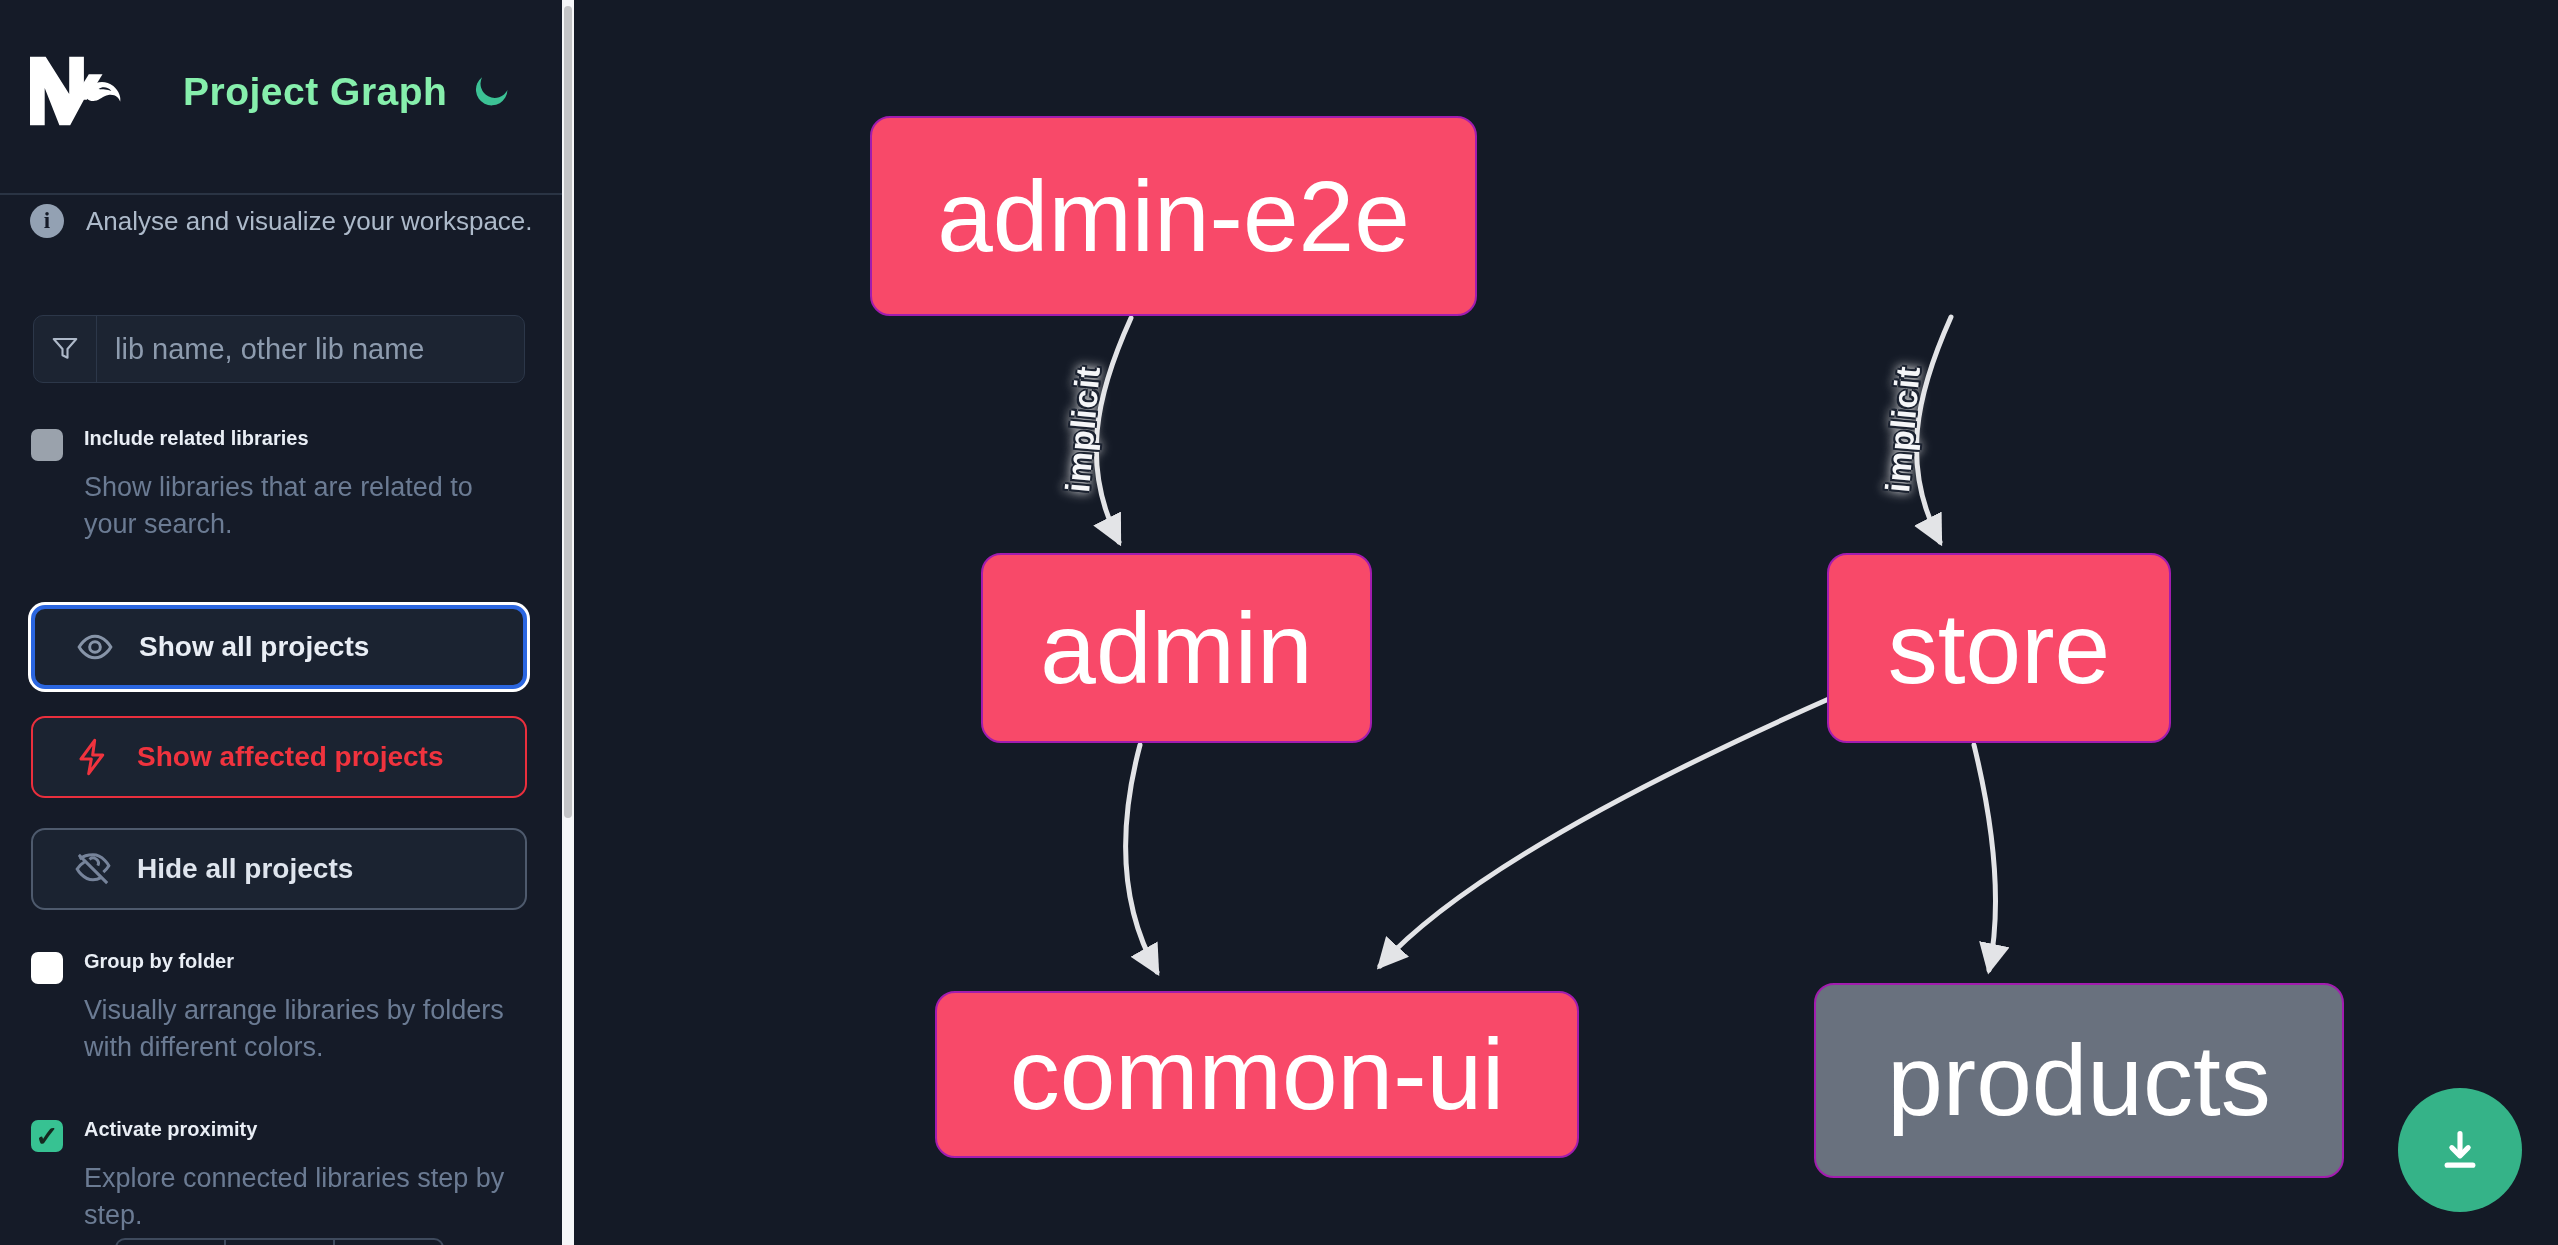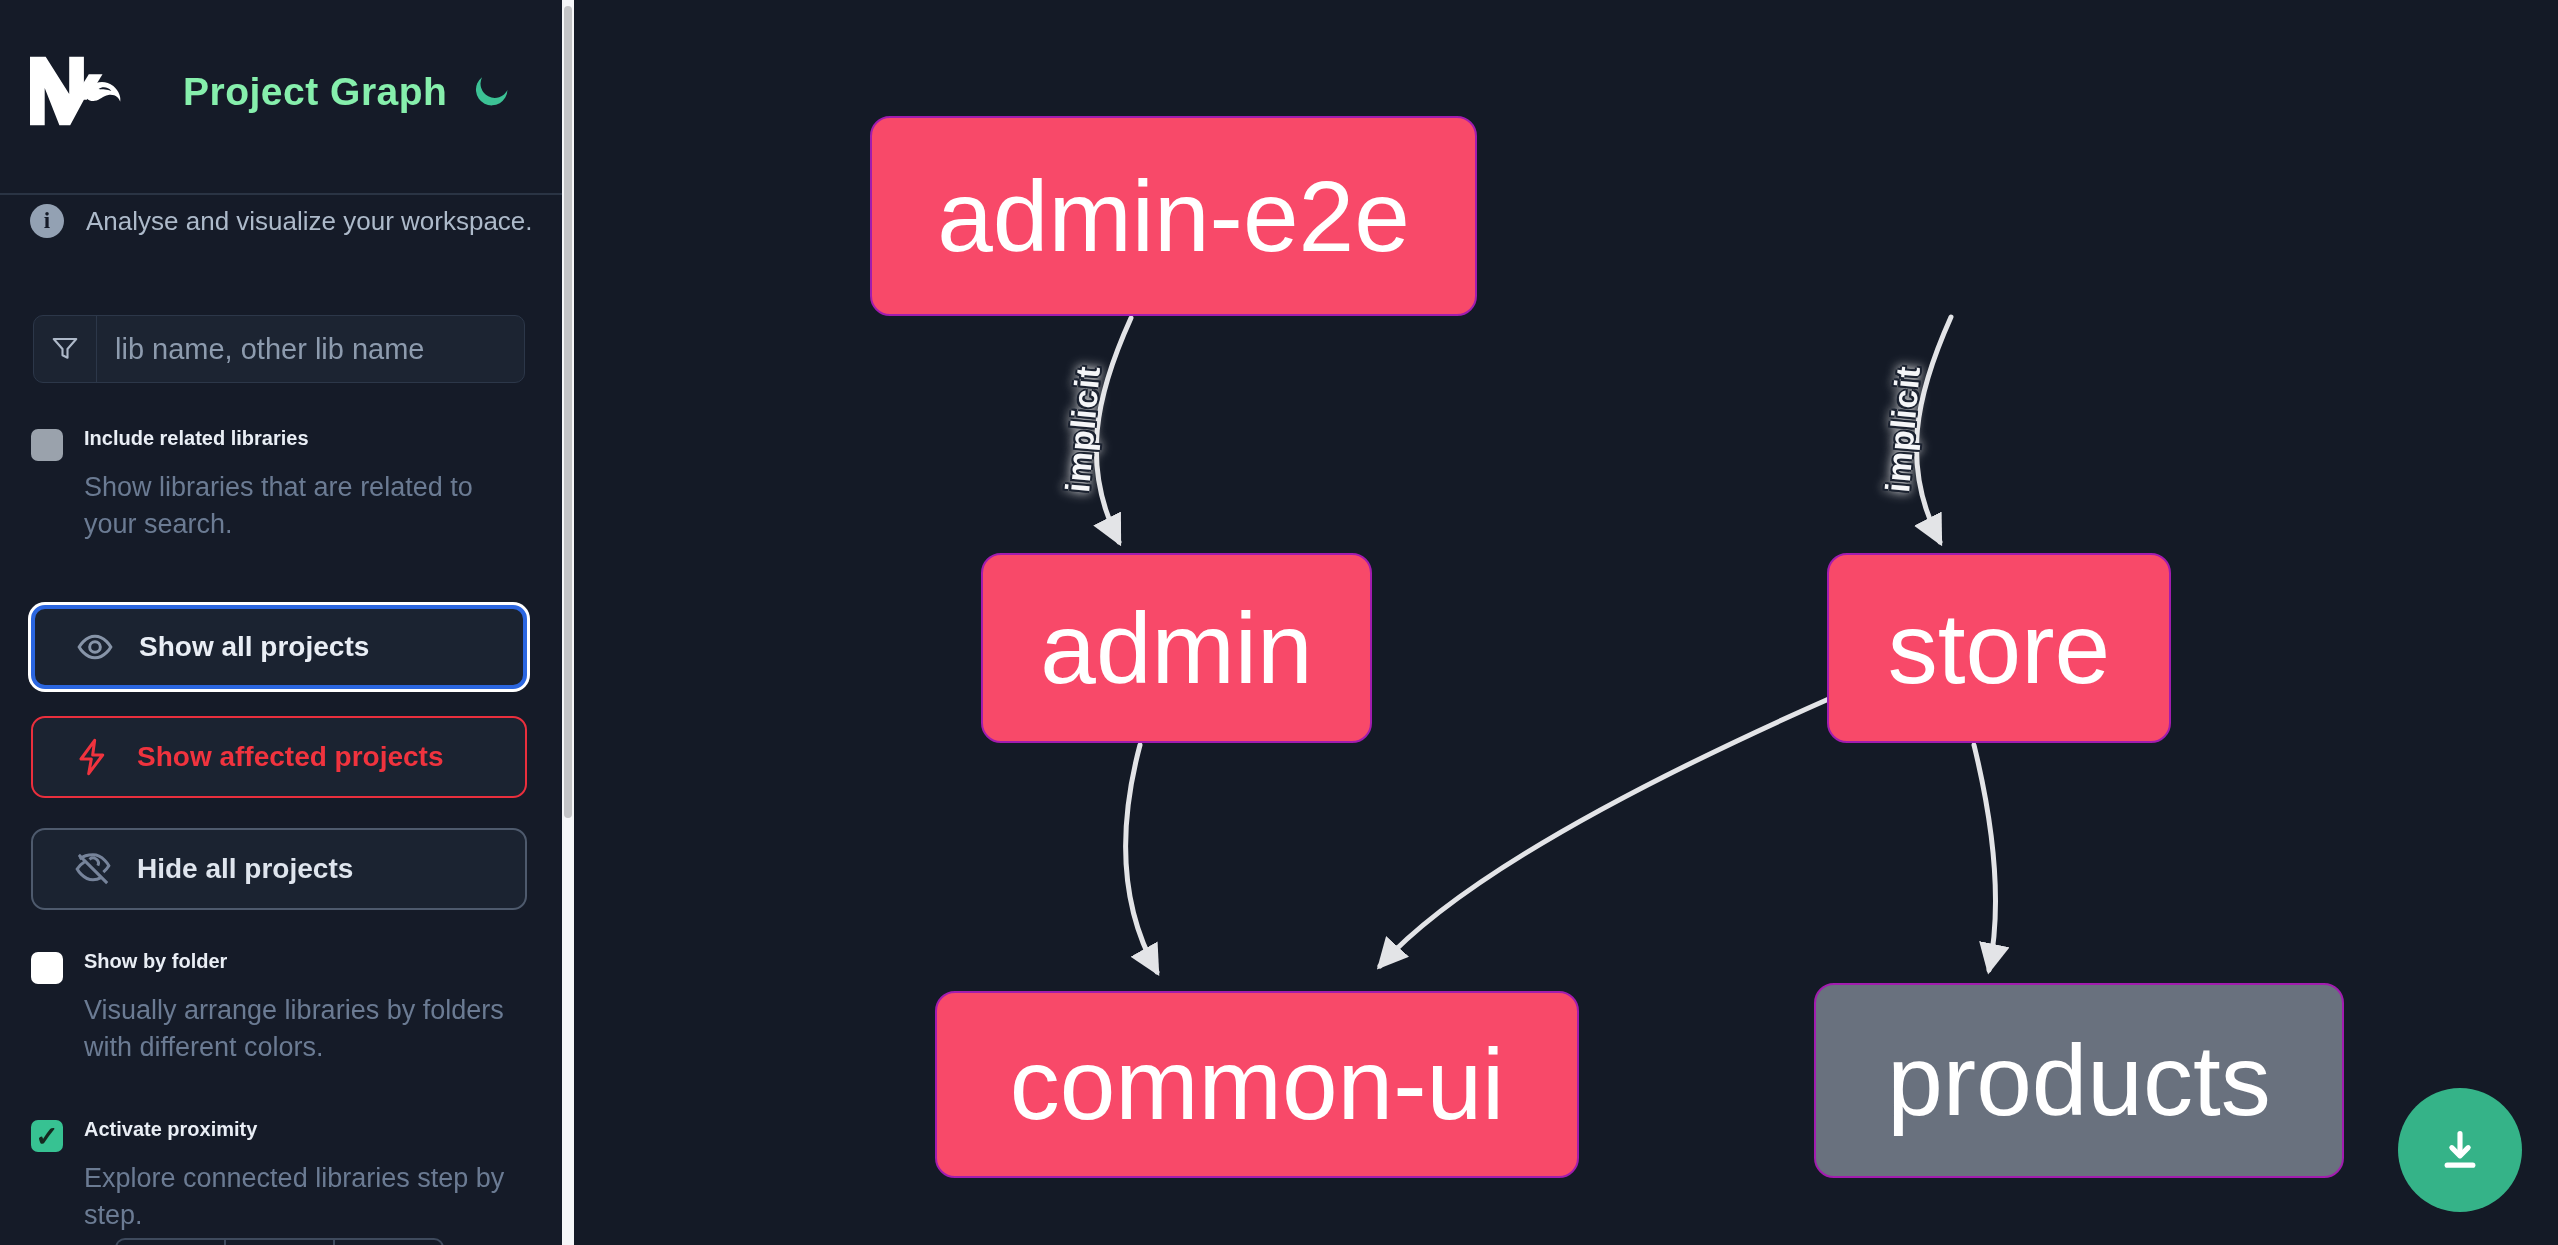--- a/index.html
+++ b/index.html
@@ -118,21 +118,21 @@
     <button class="side-btn" id="btn-hide-all">
       <svg width="40" height="40" viewBox="0 0 24 24" fill="none" stroke="#76839a" stroke-width="1.8">
         <path d="M4 6c2-1.6 4.6-2.5 8-2.5 6 0 9.5 6.5 9.5 6.5a16 16 0 0 1-3.3 3.9M9.9 6.2A3.2 3.2 0 0 1 14.9 10M3.5 3.5l17 17"></path>
         <path d="M7.2 7.5C4.3 9.3 2.5 12 2.5 12s3.5 6.5 9.5 6.5c1.8 0 3.4-.5 4.8-1.3"></path>
       </svg>
       <span>Hide all projects</span>
     </button>
 
     <div class="toggle" style="top:950px">
       <span class="box white"></span>
-      <span class="t-label">Show by folder</span>
+      <span class="t-label">Group by folder</span>
       <span class="t-desc">Visually arrange libraries by folders with different colors.</span>
     </div>
 
     <div class="toggle" style="top:1118px">
       <span class="box green">✓</span>
       <span class="t-label">Activate proximity</span>
       <span class="t-desc">Explore connected libraries step by step.</span>
     </div>
 
     <div class="seg-sliver">
@@ -161,21 +161,21 @@
       <path d="M1974,745 C1996,835 2001,912 1989,970" marker-end="url(#arrow)"></path>
     </g>
   </svg>
 
   <div class="edge-label" style="left:1083px;top:429px">implicit</div>
   <div class="edge-label" style="left:1903px;top:429px">implicit</div>
 
   <div class="node" style="left:870px;top:116px;width:607px;height:200px">admin-e2e</div>
   <div class="node" style="left:981px;top:553px;width:391px;height:190px">admin</div>
   <div class="node" style="left:1827px;top:553px;width:344px;height:190px">store</div>
-  <div class="node" style="left:935px;top:991px;width:644px;height:187px">common-ui</div>
+  <div class="node" style="left:935px;top:991px;width:644px;height:167px">common-ui</div>
   <div class="node gray" style="left:1814px;top:983px;width:530px;height:195px">products</div>
 
   <button class="fab">
     <svg width="56" height="56" viewBox="0 0 24 24" fill="none" stroke="#ffffff" stroke-width="2.2" stroke-linecap="round" stroke-linejoin="round">
       <path d="M12 5v9"></path>
       <path d="M8.5 11 12 14.5 15.5 11"></path>
       <path d="M6.5 18.5h11"></path>
     </svg>
   </button>
 

